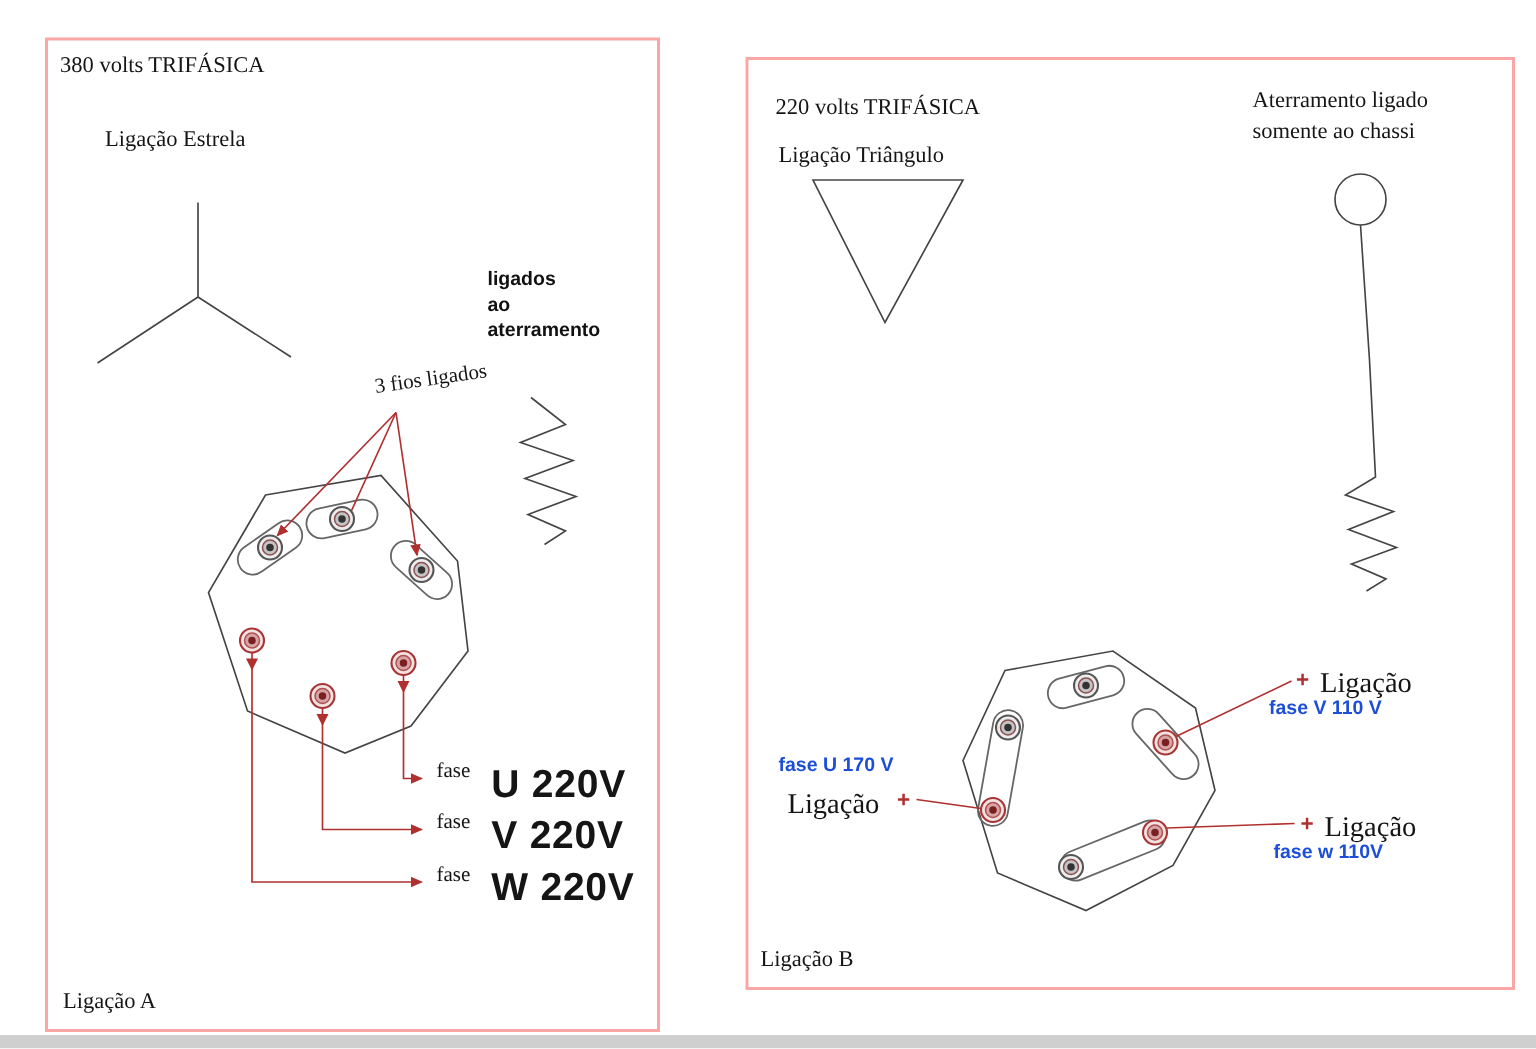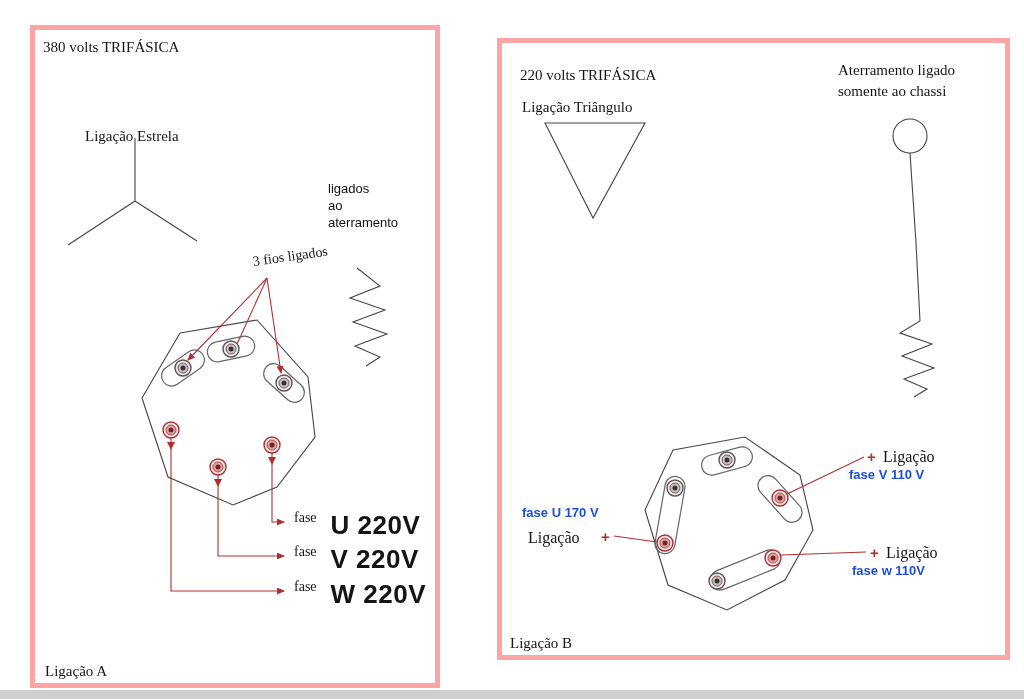--- a/index.html
+++ b/index.html
@@ -1,30 +1,30 @@
 <!DOCTYPE html>
 <html><head>
 <meta charset="utf-8">
 <style>
   * { margin:0; padding:0; box-sizing:border-box; }
   html,body { width:1024px; height:699px; background:#ffffff; overflow:hidden;
               font-family:"Liberation Serif", serif; color:#151515; }
   .canvas { position:relative; width:1024px; height:699px; background:#fff; }
 
-  .panel { position:absolute; border:5px solid #fca5a5; background:#fff; }
+  .panel { position:absolute; border:2px solid #fca5a5; background:#fff; }
   #panel-a { left:30px;  top:25px; width:410px; height:663px; }
   #panel-b { left:497px; top:38px; width:513px; height:622px; }
 
   .draw { position:absolute; left:0; top:0; }
 
   .lbl { position:absolute; white-space:nowrap; }
   .t15 { font-size:15px; }
-  .t14 { font-size:16px; }
+  .t14 { font-size:19px; }
   .gnote-a { position:absolute; left:293px; top:150px;
-             font-family:"Liberation Sans", sans-serif; font-weight:normal;
+             font-family:"Liberation Sans", sans-serif; font-weight:bold;
              font-size:13px; line-height:17px; color:#111; }
   .gnote-b { position:absolute; left:336px; top:17px; font-size:15px; line-height:21px; }
   .wires-note { position:absolute; left:218px; top:224px; font-size:14px;
                 transform:rotate(-8deg); transform-origin:left center; }
 
   .phase-row { position:absolute; left:259px; display:flex; gap:14px; }
   .fase { font-size:14px; }
   .pval { font-family:"Liberation Sans", sans-serif; font-weight:bold;
           font-size:26px; letter-spacing:.5px; }
 
@@ -119,21 +119,21 @@
           <circle class="t-core" r="2.5"></circle>
       </g>
       <g class="term red" transform="translate(237,415)">
         <circle class="t-outer" r="8"></circle>
           <circle class="t-mid" r="5"></circle>
           <circle class="t-core" r="2.5"></circle>
       </g>
     </svg>
 
     <span class="lbl t15" style="left:8px; top:9px;">380 volts TRIFÁSICA</span>
-    <span class="lbl t15" style="left:50px; top:58px;margin-top:40px;">Ligação Estrela</span>
+    <span class="lbl t15" style="left:38px; top:58px;">Ligação Estrela</span>
 
     <div class="gnote-a">
       <div>ligados</div>
       <div>ao</div>
       <div>aterramento</div>
     </div>
 
     <span class="wires-note">3 fios ligados</span>
 
     <div class="phase-row" style="top:480px;">

